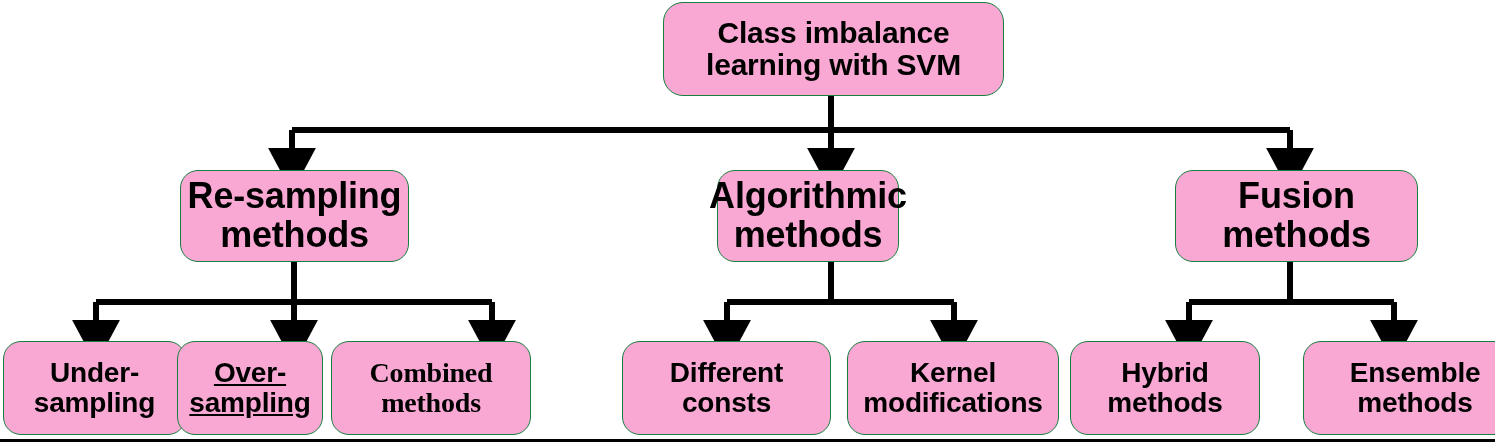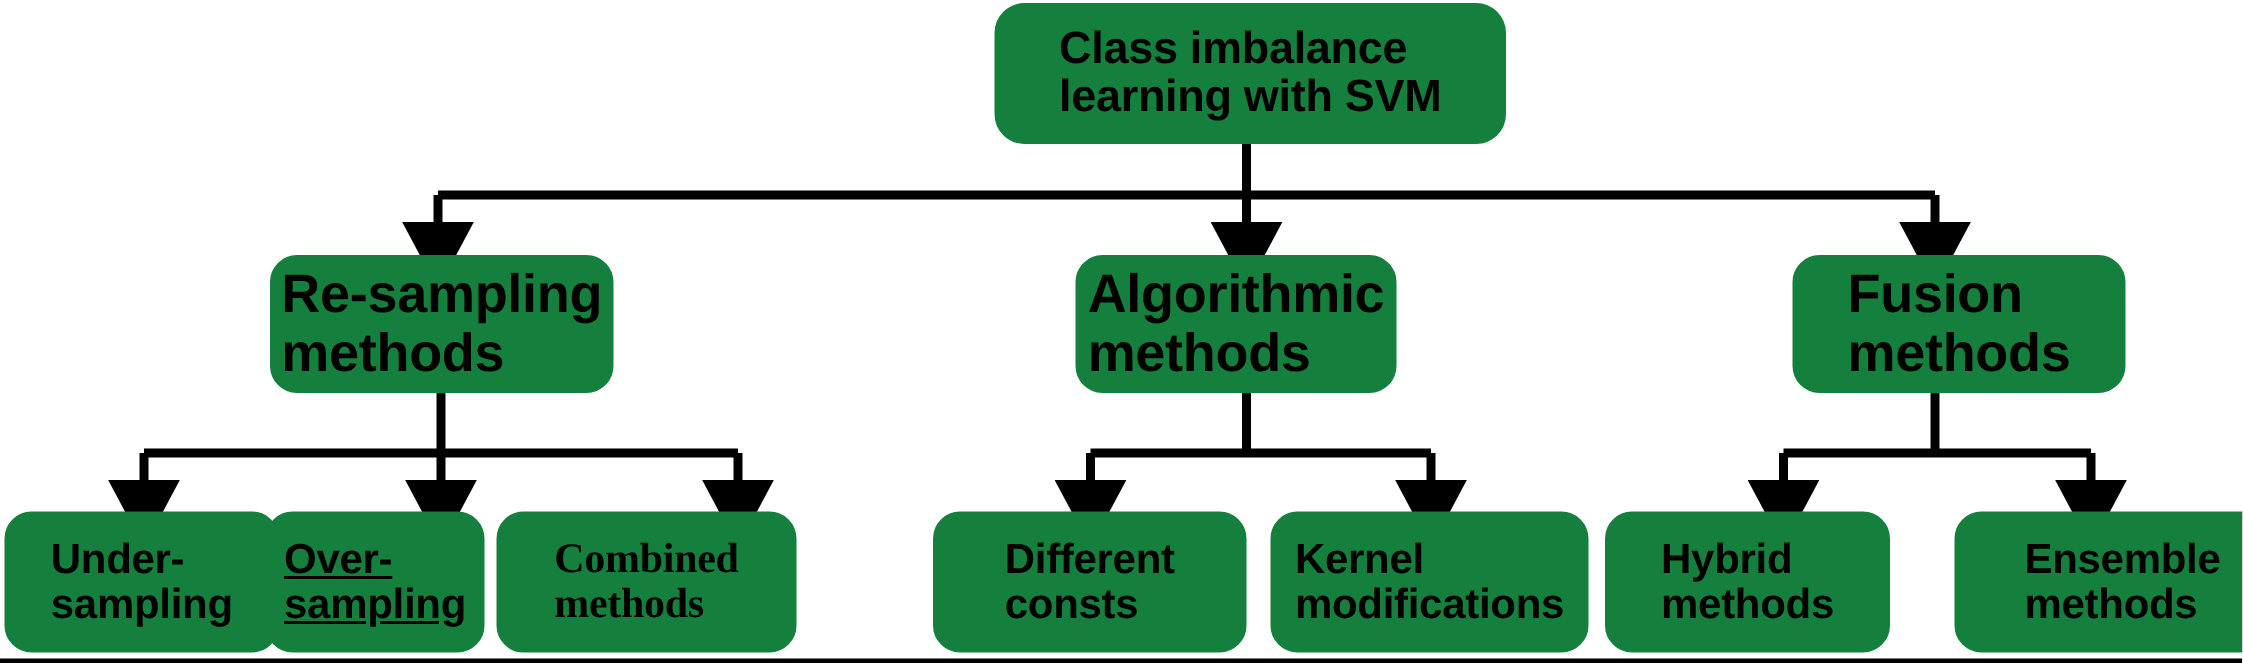--- a/index.html
+++ b/index.html
@@ -22,27 +22,27 @@
     position: absolute;
     left: 0;
     top: 0;
     width: 1495px;
     height: 442px;
     pointer-events: none;
   }
   .node {
     position: absolute;
     box-sizing: border-box;
-    background: #15803d;
+    background: #f9a8d4;
     border: 1px solid #15803d;
     border-radius: 18px;
     display: flex;
     align-items: center;
     justify-content: center;
-    text-align: left;
+    text-align: center;
     color: #000000;
     font-weight: bold;
     line-height: 1.08;
     letter-spacing: -0.2px;
     z-index: 2;
     white-space: pre-line;
   }
   .node-root {
     left: 663px;
     top: 2px;
@@ -50,22 +50,22 @@
     height: 94px;
     font-size: 30px;
     border-radius: 20px;
   }
   .node-l2 {
     top: 170px;
     height: 92px;
     font-size: 36px;
   }
   .node-l2.n-resampling { left: 180px; width: 229px; }
-  .node-l2.n-algorithmic { left: 717px; width: 214px; }
-  .node-l2.n-fusion { left: 1175px; width: 222px; margin-left: 20px; }
+  .node-l2.n-algorithmic { left: 717px; width: 182px; }
+  .node-l2.n-fusion { left: 1175px; width: 243px; }
 
   .node-l3 {
     top: 341px;
     height: 94px;
     font-size: 28px;
   }
   .node-l3.n-under     { left: 3px;    width: 183px; }
   .node-l3.n-over      { left: 177px;  width: 146px; text-decoration: underline; }
   .node-l3.n-combined  { left: 331px;  width: 200px; font-family: Liberation Serif, serif; }
   .node-l3.n-different { left: 622px;  width: 209px; }

